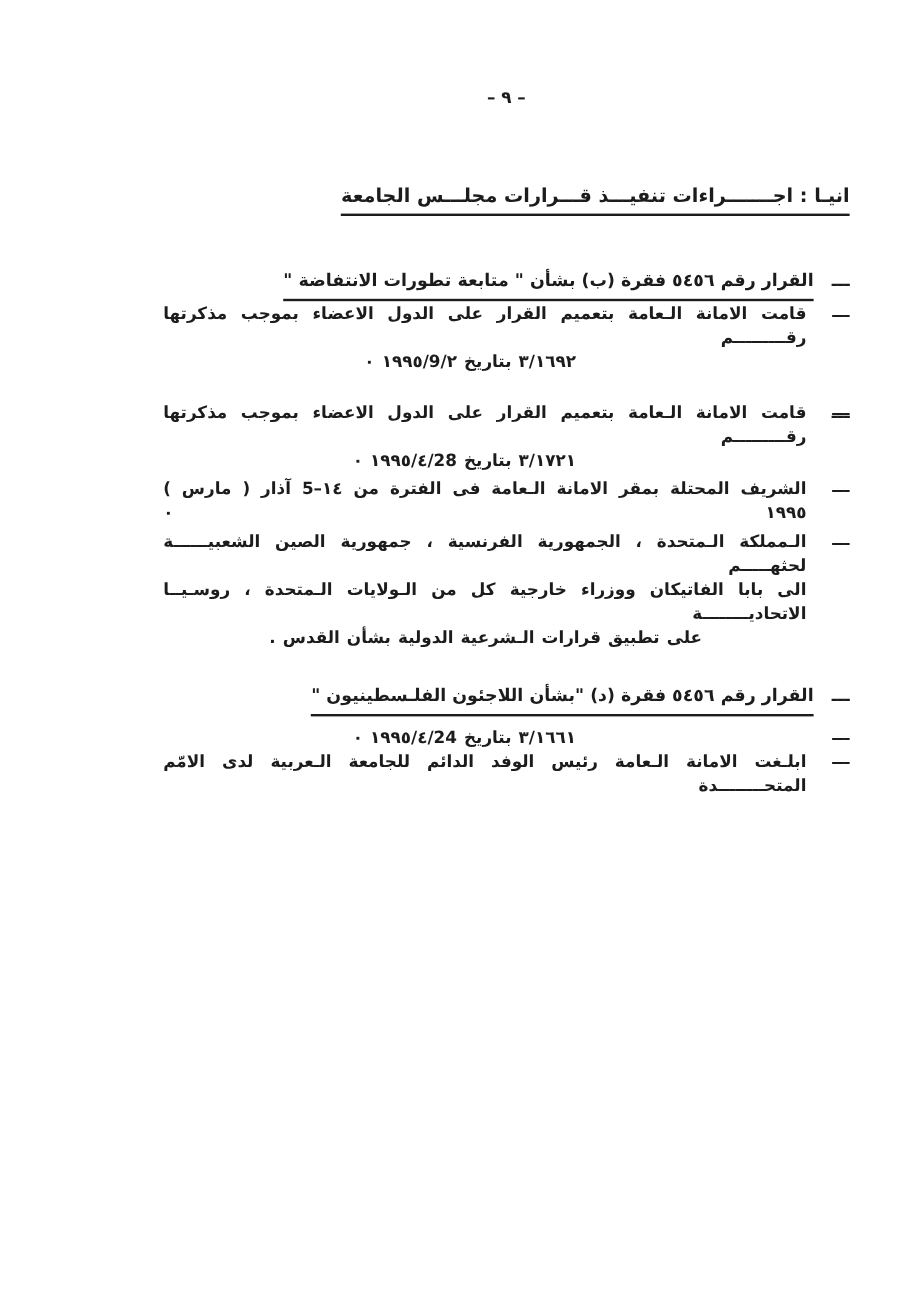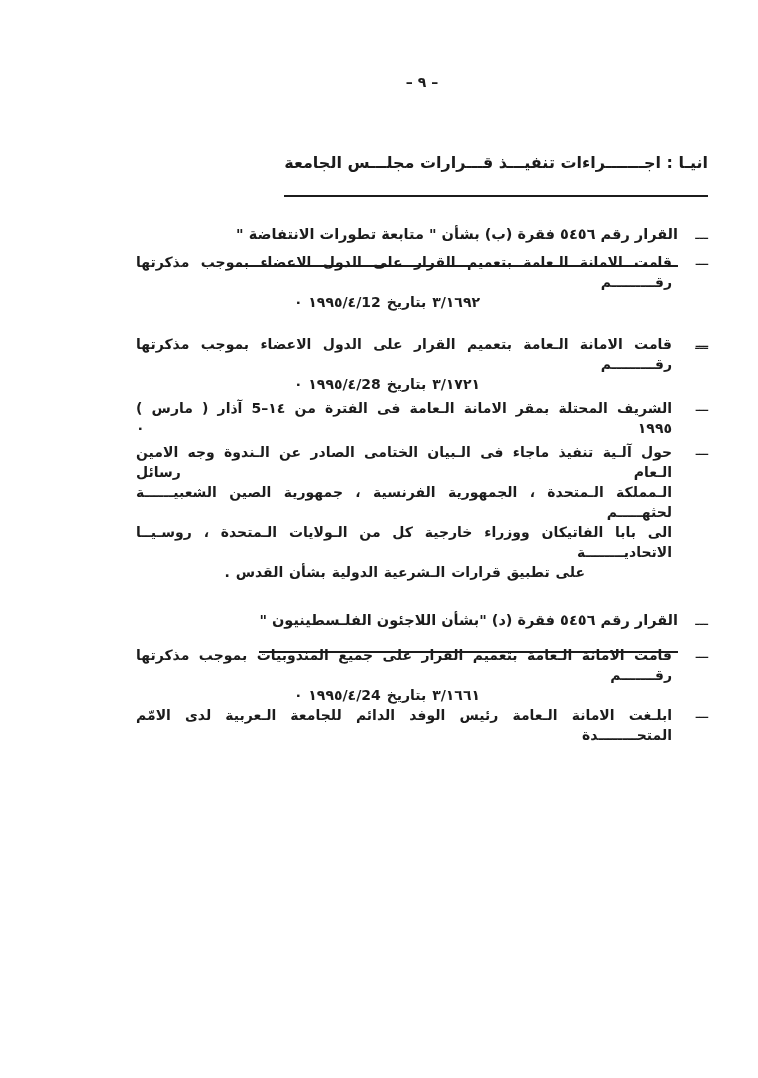--- a/index.html
+++ b/index.html
@@ -8,34 +8,34 @@
     font-family:"DejaVu Sans",sans-serif;font-weight:700;color:#1c1c1c;
     -webkit-font-smoothing:antialiased;
   }
   .page{width:758px;height:1078px;position:relative;background:#fff;}
   .content{direction:rtl;margin:0 50px 0 136px;}
   .page-number{
     padding-top:72px;text-align:center;font-size:14px;letter-spacing:3px;
     line-height:20px;
   }
   .main-header{margin-top:60px;text-align:right;font-size:16px;line-height:22px;}
-  .main-header .ht{border-bottom:2px solid #1c1c1c;padding-bottom:23px;}
+  .main-header .ht{border-bottom:2px solid #1c1c1c;padding-bottom:6px;}
   .h{
     position:relative;padding-right:30px;font-size:14.5px;line-height:20px;
     text-align:right;
   }
   .h .dash{position:absolute;right:0;top:0;}
-  .h .ht{border-bottom:2px solid #1c1c1c;padding-bottom:23px;}
+  .h .ht{border-bottom:2px solid #1c1c1c;padding-bottom:7px;}
   .para{position:relative;margin-right:36px;font-size:14px;}
   .para .dash{position:absolute;right:-36px;top:0;}
   .line{line-height:20px;text-align:right;word-spacing:1px;}
   .j{text-align:justify;text-align-last:justify;}
   .ind192{padding-right:192px;}
   .ind87{padding-right:87px;}
-  .dash{font-weight:400;}
+  .dash{font-weight:700;}
 </style>
 </head>
 <body>
 
 <div class="page">
   <div class="content">
 
     <div class="page-number">– ٩ –</div>
 
     <div class="main-header">
@@ -43,54 +43,52 @@
     </div>
 
     <div class="h" style="margin-top:50px;">
       <span class="dash">ـــ</span>
       <span class="ht">القرار رقم ٥٤٥٦ فقرة (ب) بشأن " متابعة تطورات الانتفاضة "</span>
     </div>
 
     <div class="para" style="margin-top:8px;">
       <span class="dash">ـــ</span>
       <div class="line j">قامت الامانة الـعامة بتعميم القرار على الدول الاعضاء بموجب مذكرتها رقـــــــــم</div>
-      <div class="line ind192">٣/١٦٩٢ بتاريخ ١٩٩٥/٤/12 ٠</div>
+      <div class="line ind192">٣/١٦٩٢ بتاريخ ١٩٩٥/9/٢ ٠</div>
     </div>
 
     <div class="h" style="margin-top:22px;">
       <span class="dash">ـــ</span>
     </div>
 
     <div class="para" style="margin-top:13px;">
       <span class="dash">ـــ</span>
       <div class="line j">قامت الامانة الـعامة بتعميم القرار على الدول الاعضاء بموجب مذكرتها رقـــــــــم</div>
       <div class="line ind192">٣/١٧٢١ بتاريخ ١٩٩٥/٤/28 ٠</div>
     </div>
 
     <div class="para" style="margin-top:4px;">
       <span class="dash">ـــ</span>
       <div class="line j">الشريف المحتلة بمقر الامانة الـعامة فى الفترة من 5‎–‎١٤ آذار ( مارس ) ١٩٩٥ ٠</div>
     </div>
 
     <div class="para" style="margin-top:4px;">
       <span class="dash">ـــ</span>
-      <div class="line j">حول آلـية تنفيذ ماجاء فى الـبيان الختامى الصادر عن الـندوة وجه الامين الـعام رسائل</div>
       <div class="line j">الـمملكة الـمتحدة ، الجمهورية الفرنسية ، جمهورية الصين الشعبيــــــة لحثهـــــم</div>
       <div class="line j">الى بابا الفاتيكان ووزراء خارجية كل من الـولايات الـمتحدة ، روسـيــا الاتحاديــــــــة</div>
       <div class="line ind87">على تطبيق قرارات الـشرعية الدولية بشأن القدس .</div>
     </div>
 
     <div class="h" style="margin-top:28px;">
       <span class="dash">ـــ</span>
       <span class="ht">القرار رقم ٥٤٥٦ فقرة (د)  "بشأن اللاجئون الفلـسطينيون "</span>
     </div>
 
     <div class="para" style="margin-top:15px;">
       <span class="dash">ـــ</span>
-      <div class="line j">قامت الامانة الـعامة بتعميم القرار على جميع المندوبيات بموجب مذكرتها رقـــــــم</div>
       <div class="line ind192">٣/١٦٦١ بتاريخ ١٩٩٥/٤/24 ٠</div>
     </div>
 
     <div class="para" style="margin-top:0;">
       <span class="dash">ـــ</span>
       <div class="line j">ابلـغت الامانة الـعامة رئيس الوفد الدائم للجامعة الـعربية لدى الامّم المتحــــــــدة</div>
 
     </div>
 
   </div>

